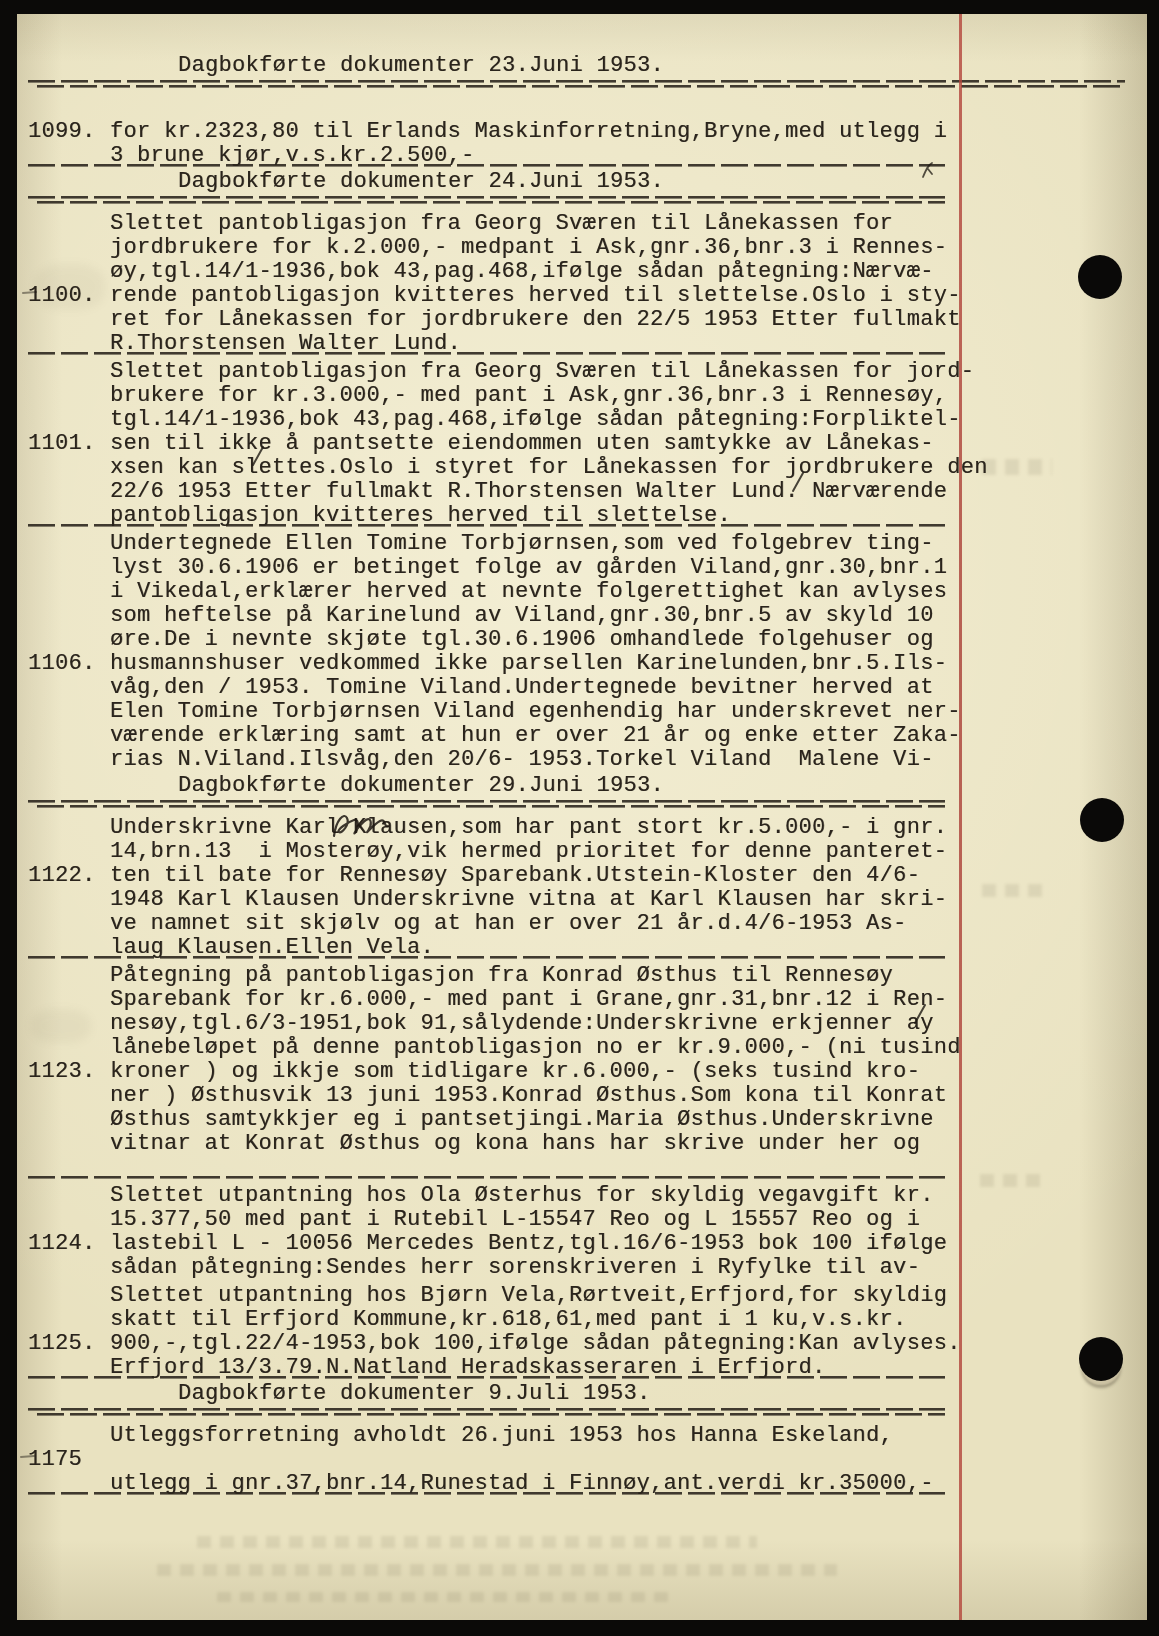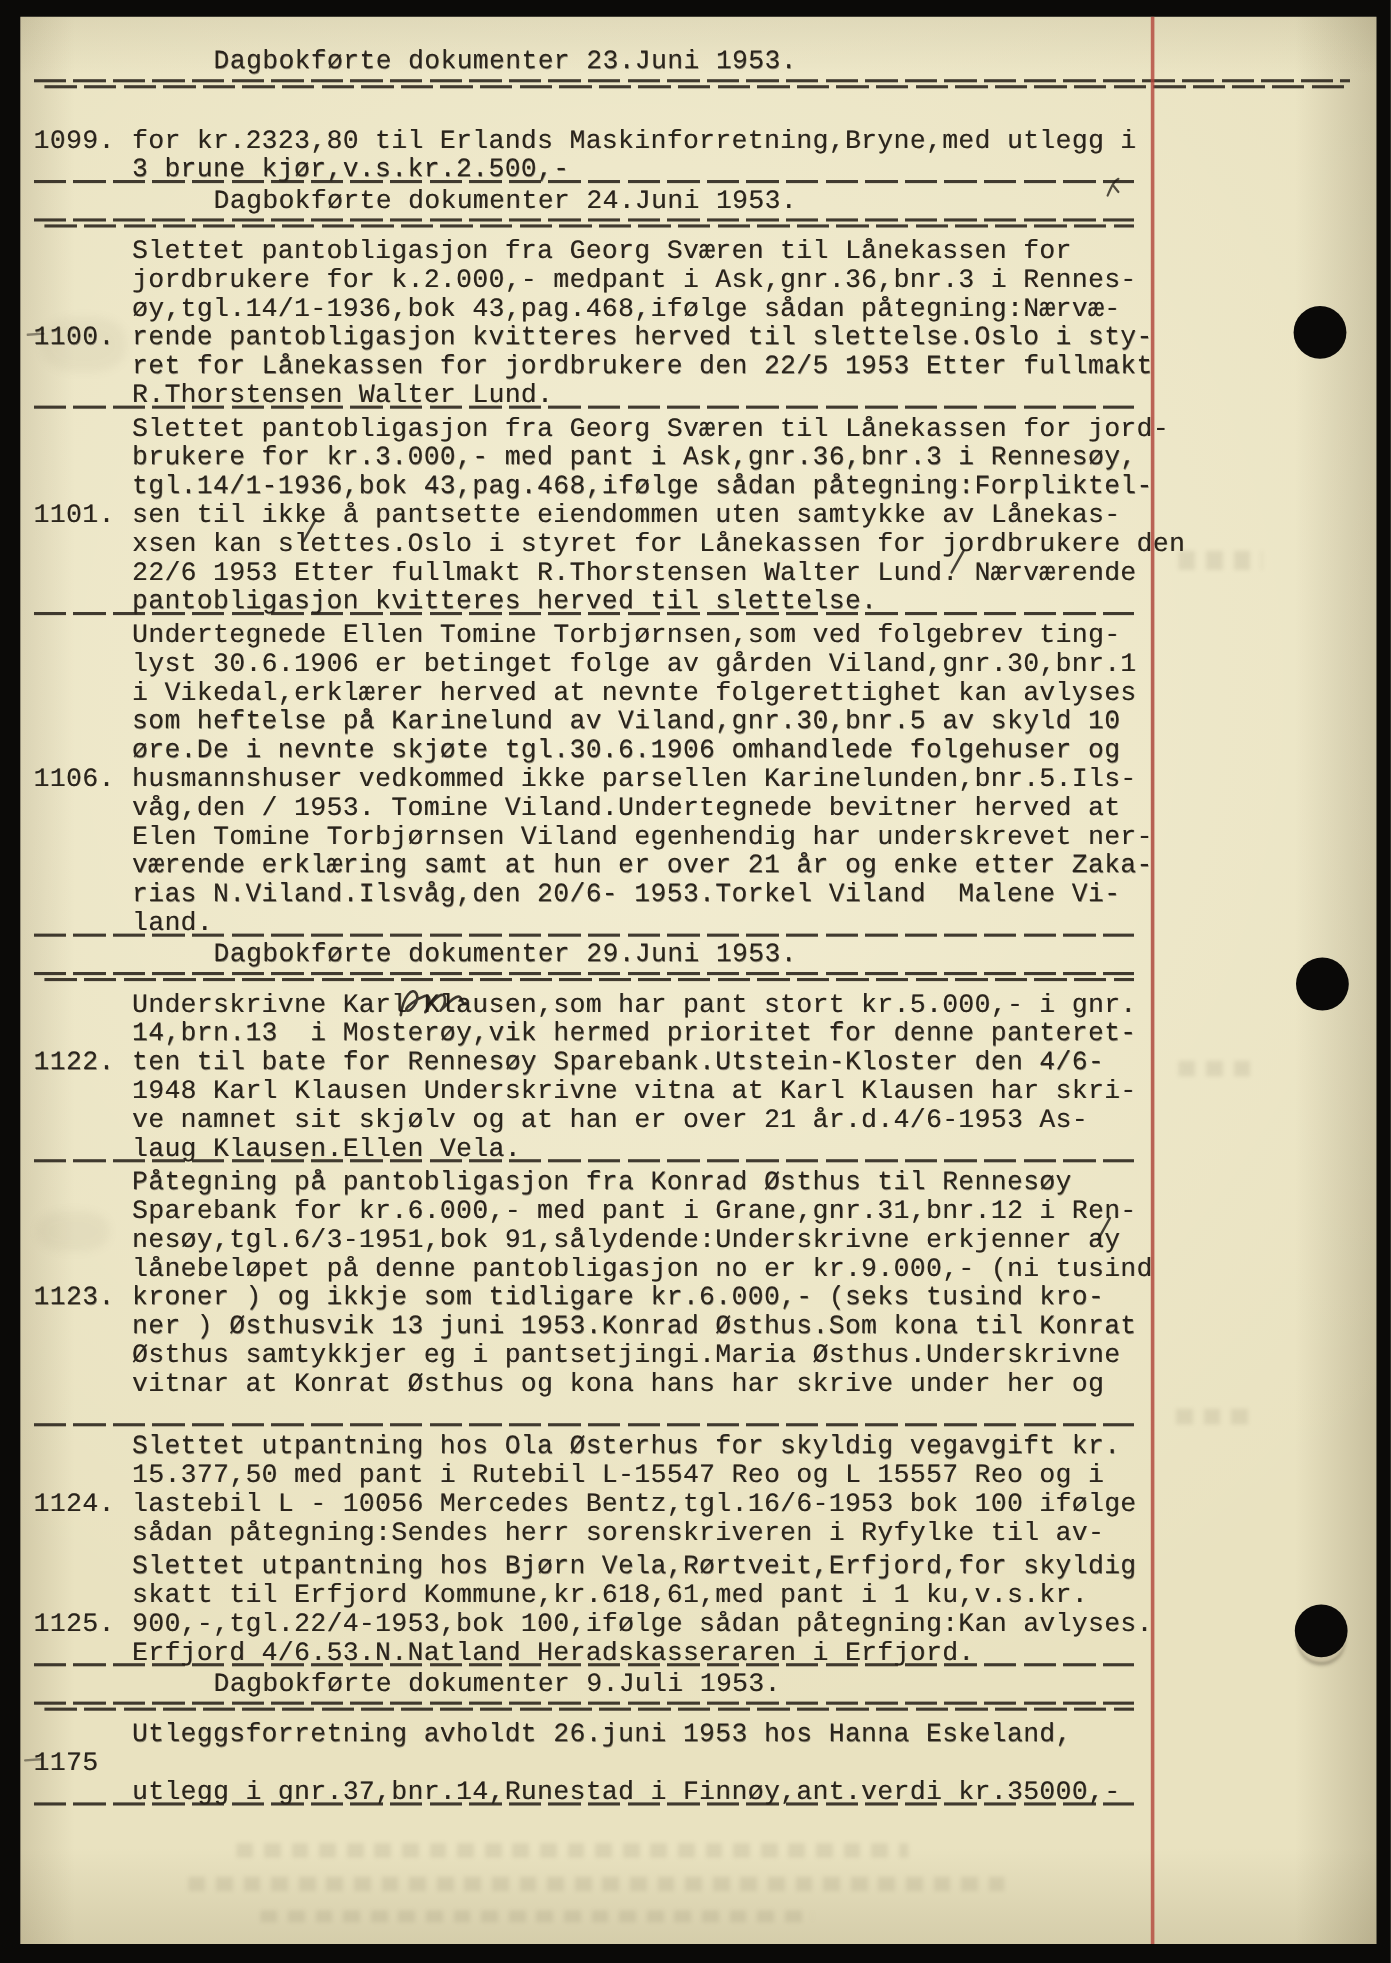--- a/index.html
+++ b/index.html
@@ -15,21 +15,21 @@
   .paper{
     position:absolute;left:17px;top:14px;width:1130px;height:1606px;
     background:
       radial-gradient(120% 90% at 45% 35%, rgba(255,252,235,.45), rgba(255,252,235,0) 62%),
       linear-gradient(90deg, rgba(120,105,70,.20), rgba(0,0,0,0) 4%, rgba(0,0,0,0) 94%, rgba(100,88,55,.25)),
       linear-gradient(0deg, rgba(120,108,70,.18), rgba(0,0,0,0) 5%),
       linear-gradient(180deg, rgba(110,98,62,.12), rgba(0,0,0,0) 3%),
       #e9e2c0;
   }
   .content{
-    position:absolute;left:11px;top:24px;width:917px;z-index:3;
+    position:absolute;left:11px;top:38px;width:917px;z-index:3;
     color:var(--ink);
     font-size:22px;letter-spacing:.3px;
     text-shadow:.4px .3px 0 rgba(42,36,28,.5);
   }
   .block.header{margin:2px 0 8px 0;}
   .block.entry{margin-top:4px;position:relative;}
   .htext{padding-left:150px;height:24px;line-height:24px;white-space:pre;}
   .rule{
     height:8px;margin:2px 0;
     background-image:var(--dash),var(--dash);
@@ -221,24 +221,20 @@
           <span class="txt">Elen Tomine Torbjørnsen Viland egenhendig har underskrevet ner-</span>
         </div>
         <div class="row">
           <span class="num"></span>
           <span class="txt">værende erklæring samt at hun er over 21 år og enke etter Zaka-</span>
         </div>
         <div class="row">
           <span class="num"></span>
           <span class="txt">rias N.Viland.Ilsvåg,den 20/6- 1953.Torkel Viland  Malene Vi-</span>
         </div>
-        <div class="row endrow">
-          <span class="num"></span>
-          <span class="txt">land.</span>
-        </div>
       </div>
       <div class="block header" id="h29">
         <div class="htext">Dagbokførte dokumenter 29.Juni 1953.</div>
         <div class="rule"></div>
       </div>
       <div class="block entry" id="e1122">
         <div class="row">
           <span class="num"></span>
           <span class="txt">Underskrivne Karl Klausen,som har pant stort kr.5.000,- i gnr.</span>
         </div>
@@ -336,21 +332,21 @@
         <div class="row">
           <span class="num"></span>
           <span class="txt">skatt til Erfjord Kommune,kr.618,61,med pant i 1 ku,v.s.kr.</span>
         </div>
         <div class="row">
           <span class="num">1125.</span>
           <span class="txt">900,-,tgl.22/4-1953,bok 100,ifølge sådan påtegning:Kan avlyses.</span>
         </div>
         <div class="row endrow">
           <span class="num"></span>
-          <span class="txt">Erfjord 4/6.53.N.Natland Heradskasseraren i Erfjord.</span>
+          <span class="txt">Erfjord 13/3.79.N.Natland Heradskasseraren i Erfjord.</span>
         </div>
       </div>
       <div class="block header" id="h9">
         <div class="htext">Dagbokførte dokumenter 9.Juli 1953.</div>
         <div class="rule"></div>
       </div>
       <div class="block entry" id="e1175">
         <div class="row">
           <span class="num"></span>
           <span class="txt">Utleggsforretning avholdt 26.juni 1953 hos Hanna Eskeland,</span>

